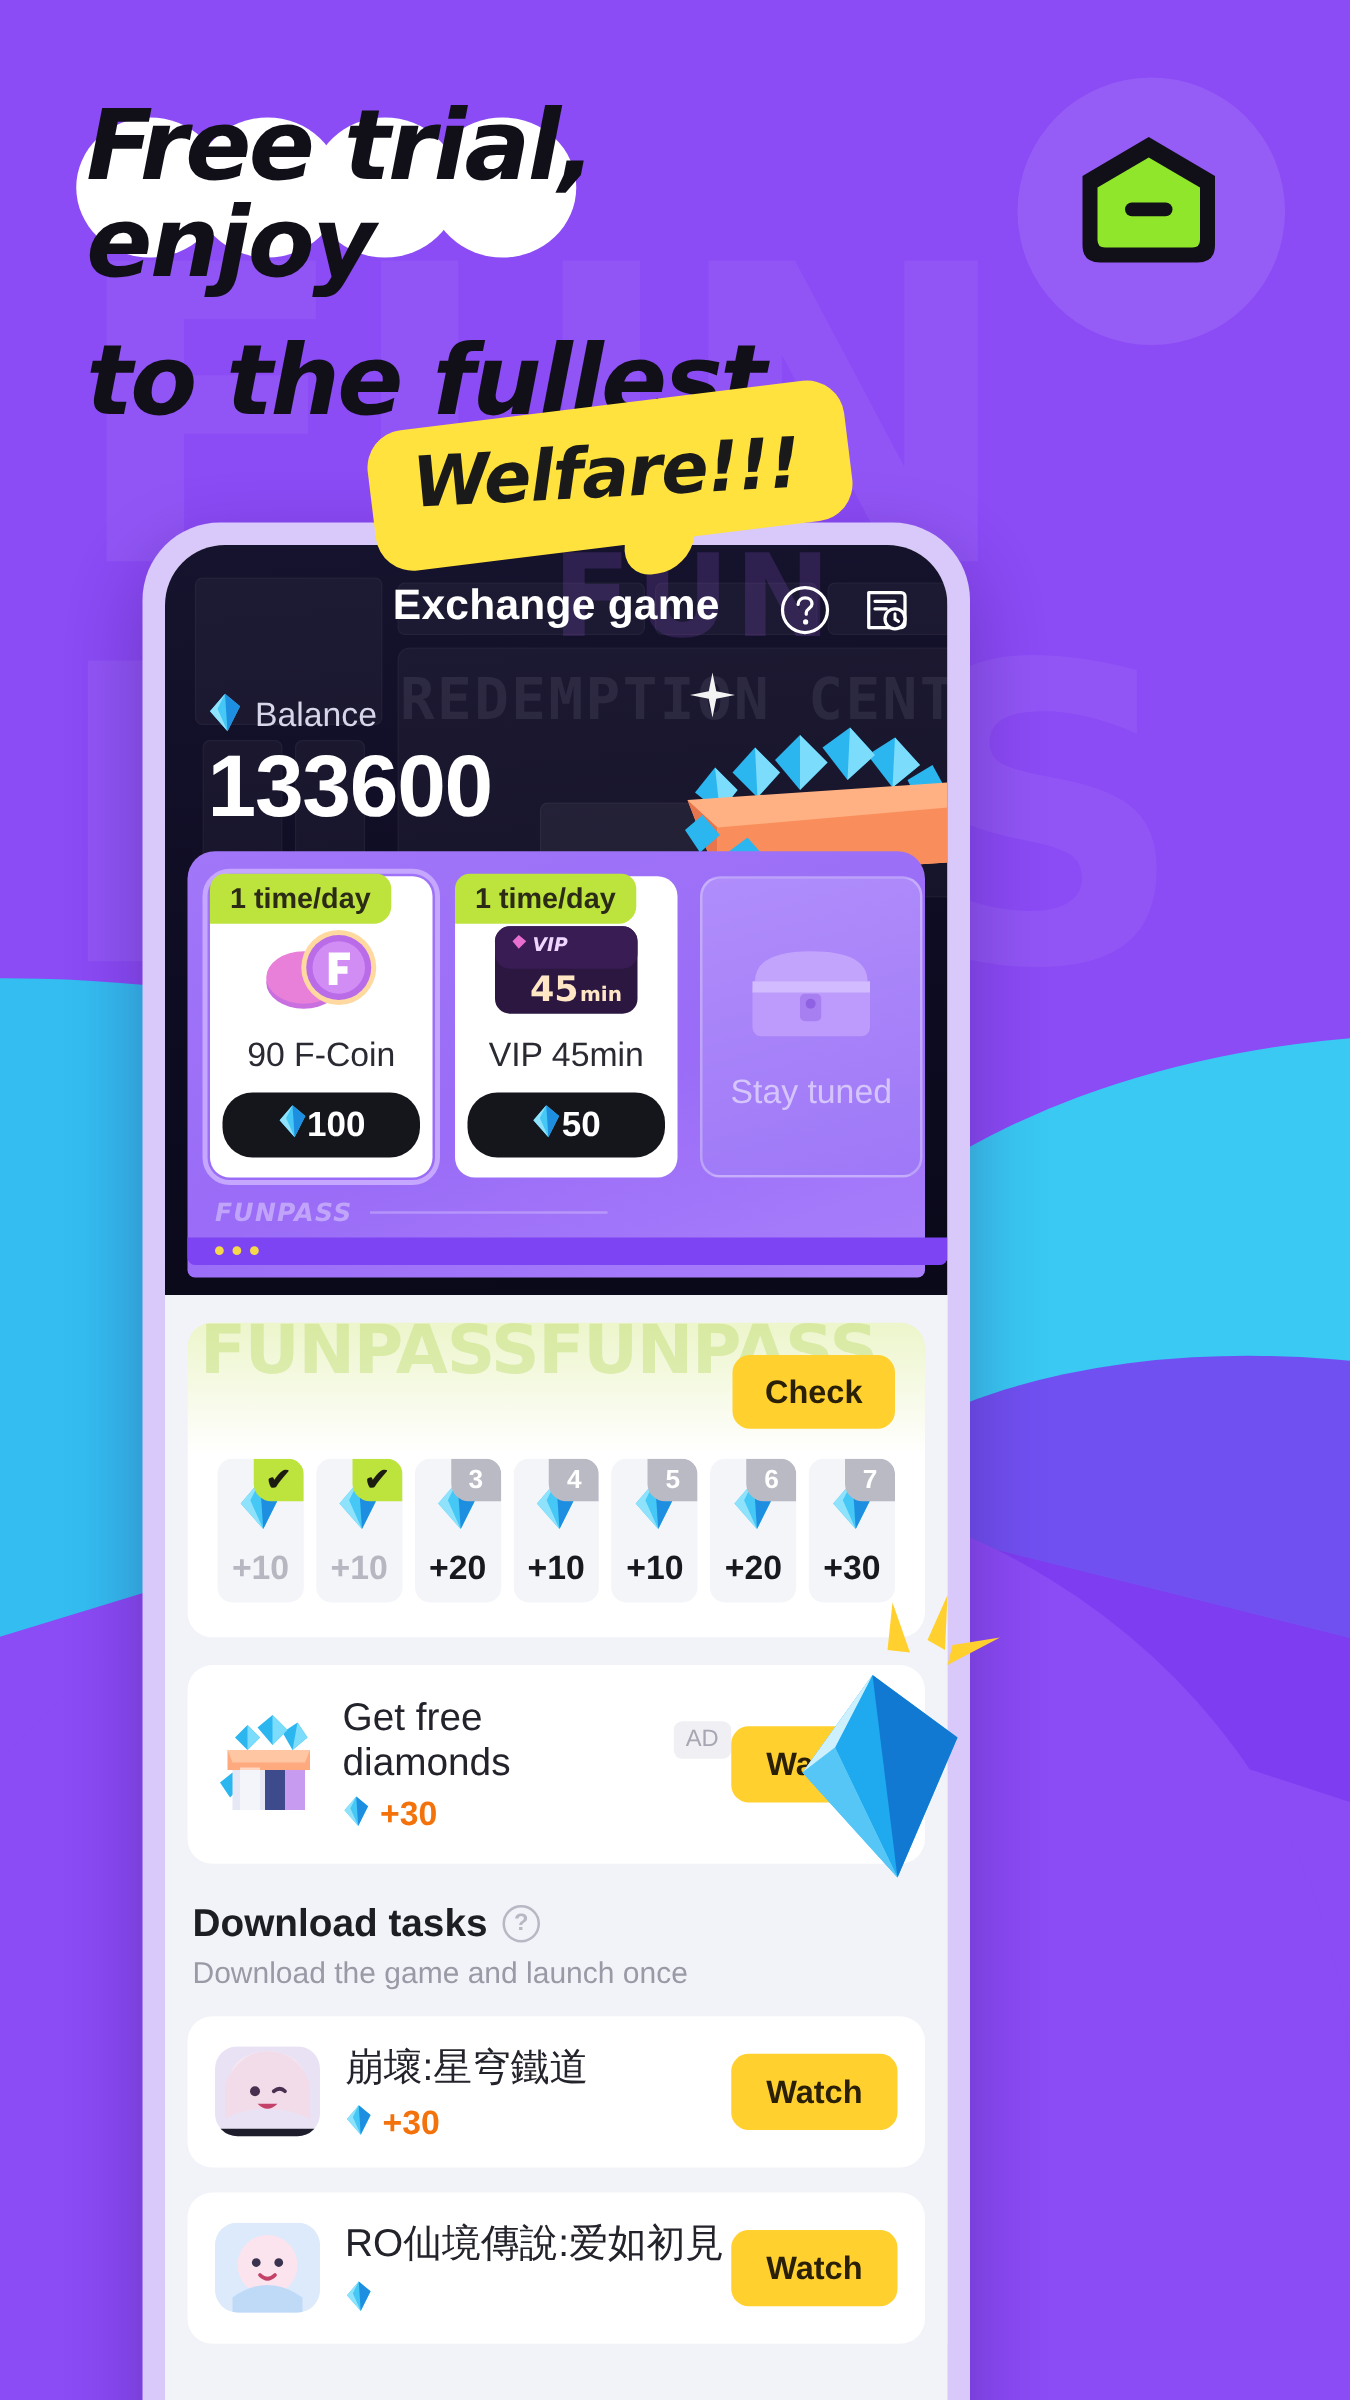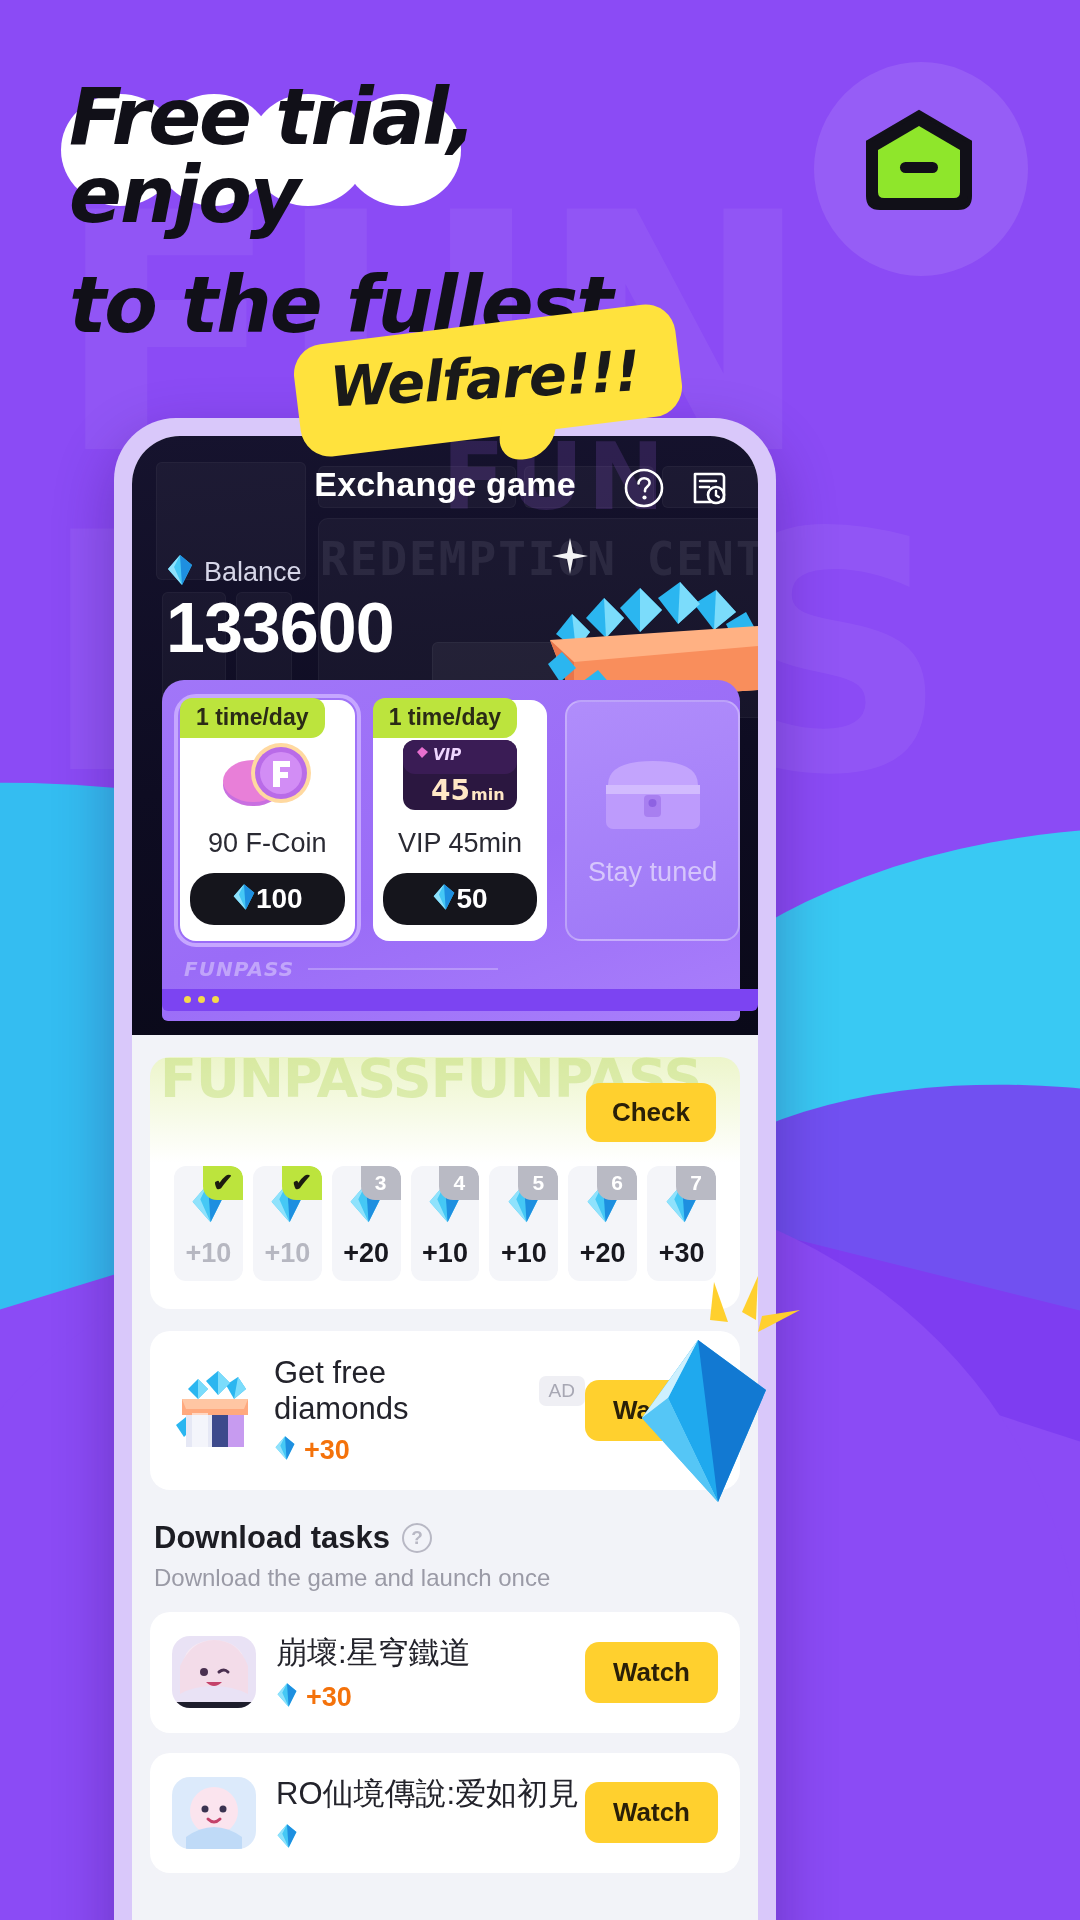--- a/index.html
+++ b/index.html
@@ -177,21 +177,21 @@
     letter-spacing:-1px; margin-top:2px;
   }
   #gem-chest {
     position:absolute; right:0px; top:46px; width:230px; height:130px; z-index:3;
   }
   #sparkle { position:absolute; right:168px; top:4px; color:#fff; font-size:38px; }
 
   
   #exchange-panel {
     position:relative; z-index:5;
-    margin:14px 18px 0 30px;
+    margin:14px 18px 0 18px;
     background:linear-gradient(160deg,#A176F8 0%,#9A6CF7 55%,#A97FFB 100%);
     border-radius:22px 22px 6px 6px;
     padding:20px 0 10px 18px;
   }
   #exchange-cards { display:flex; gap:18px; }
   .ex-card {
     position:relative; width:178px; background:#fff;
     border-radius:16px; padding:34px 10px 16px 10px;
     text-align:center;
   }

